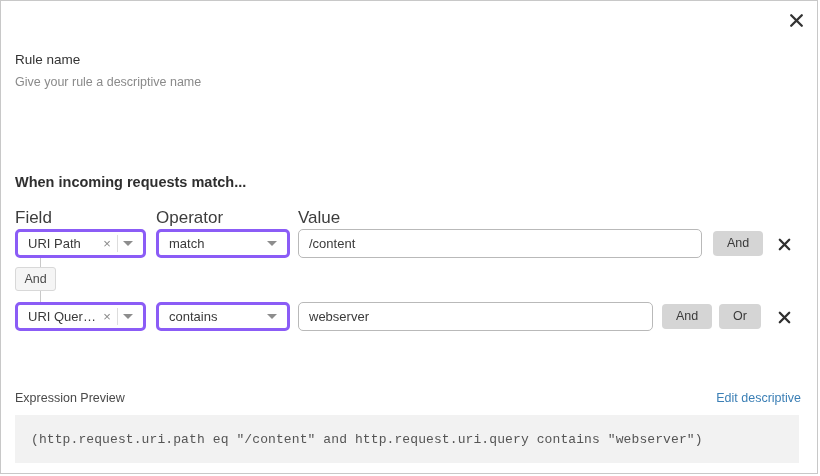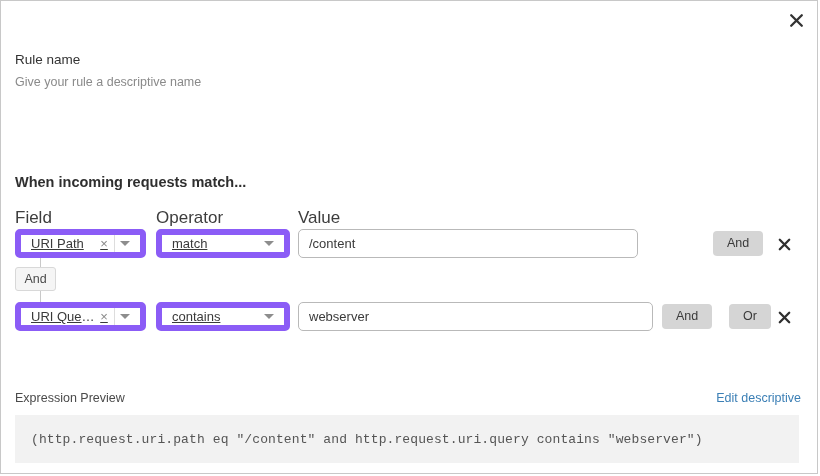--- a/index.html
+++ b/index.html
@@ -102,31 +102,30 @@
 
   
   .cond-row { position: absolute; left: 0; right: 0; height: 29px; }
   .row-1 { top: 228px; }
   .row-2 { top: 301px; }
 
   .sel {
     position: absolute;
     height: 29px;
     box-sizing: border-box;
-    border: 6px solid #8b5cf6;
+    border: 3px solid #8b5cf6;
     border-radius: 5px;
     background: #ffffff;
     display: flex;
     align-items: center;
     cursor: pointer;
     font-size: 13px;
     color: #3a3a3a;
     padding-left: 10px;
     padding-right: 6px;
-    text-decoration: underline;
   }
   .sel-field    { left: 14px;  width: 131px; }
   .sel-operator { left: 155px; width: 134px; }
 
   .sel-text {
     flex: 1 1 auto;
     white-space: nowrap;
     overflow: hidden;
     text-overflow: ellipsis;
   }
@@ -164,41 +163,41 @@
     box-sizing: border-box;
     border: 1px solid #b9b9b9;
     border-radius: 5px;
     background: #ffffff;
     font-family: "Liberation Sans", sans-serif;
     font-size: 13px;
     color: #3a3a3a;
     padding: 0 10px;
     outline: none;
   }
-  .val-1 { width: 340px; }
+  .val-1 { width: 404px; }
   .val-2 { width: 355px; }
 
   .logic-btn {
     position: absolute;
     height: 25px;
     top: 2px;
     box-sizing: border-box;
     border: none;
     border-radius: 4px;
     background: #d5d5d5;
     color: #3a3a3a;
     font-family: "Liberation Sans", sans-serif;
     font-size: 12.5px;
     cursor: pointer;
     padding: 0 14px;
     line-height: 25px;
   }
   .btn-and-1 { left: 712px; }
   .btn-and-2 { left: 661px; }
-  .btn-or-2  { left: 718px; margin-left: 10px; }
+  .btn-or-2  { left: 718px; }
 
   .del-btn {
     position: absolute;
     top: 4px;
     width: 22px;
     height: 22px;
     display: flex;
     align-items: center;
     justify-content: center;
     background: transparent;

